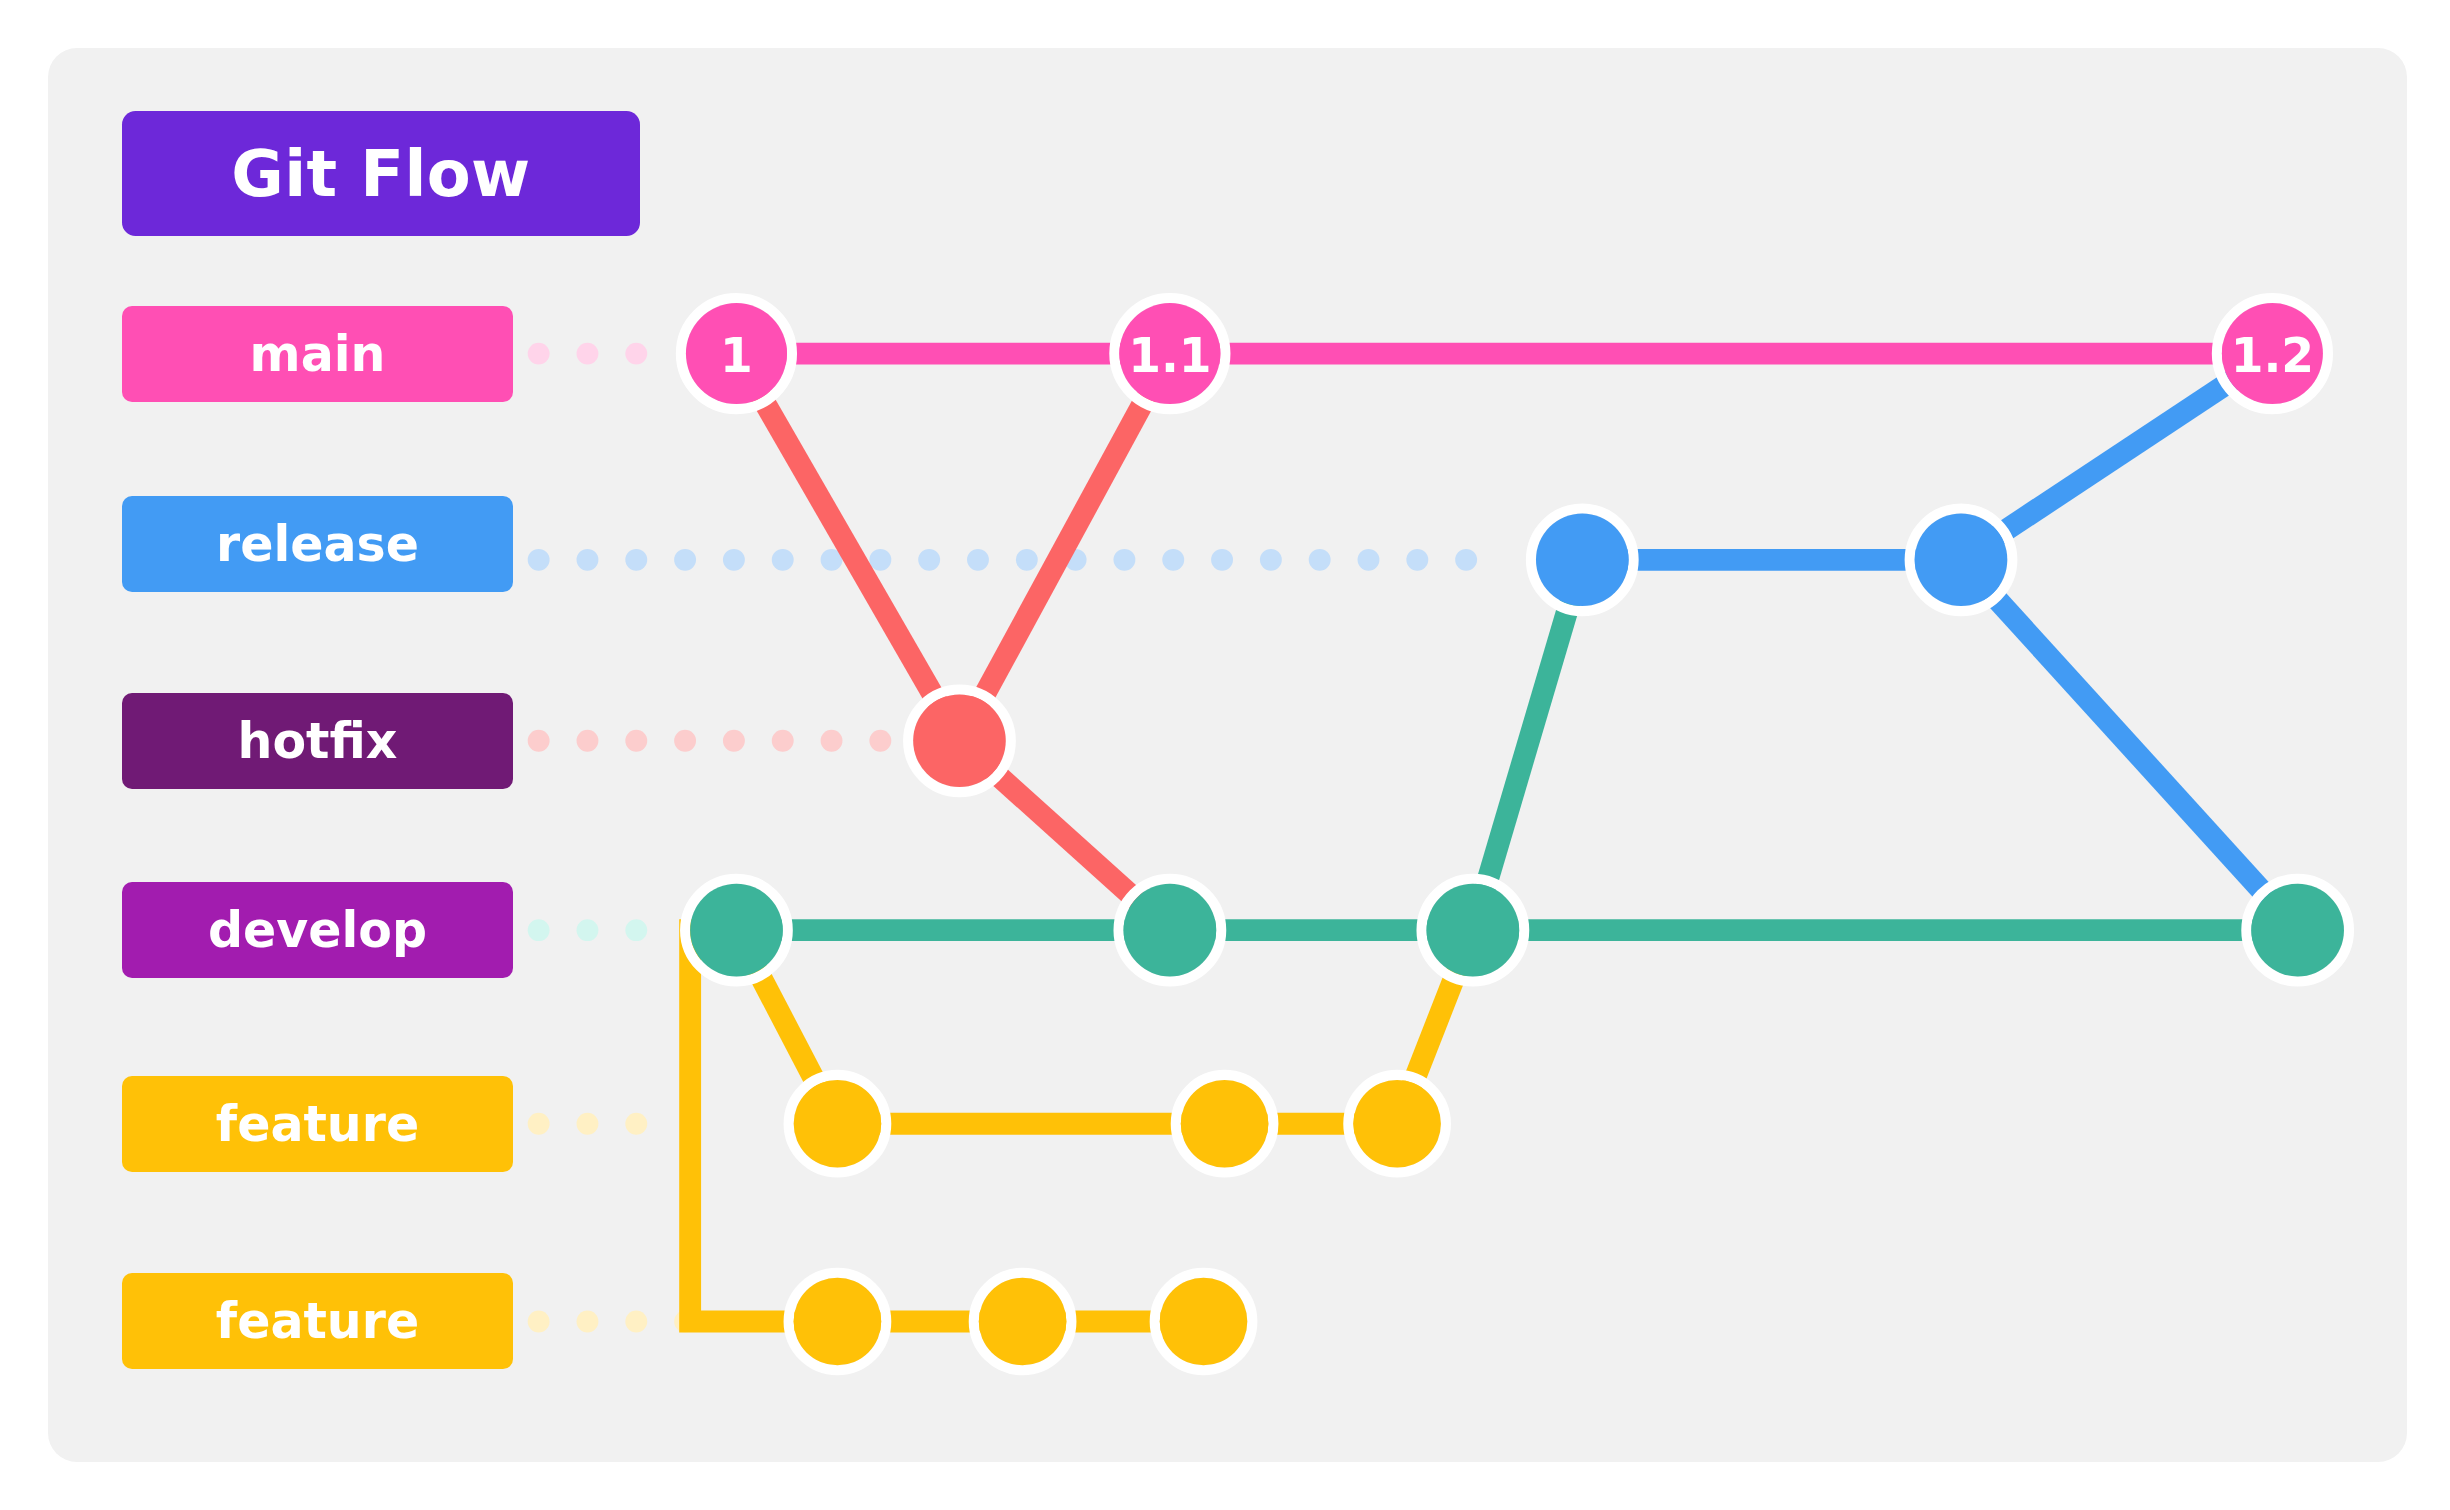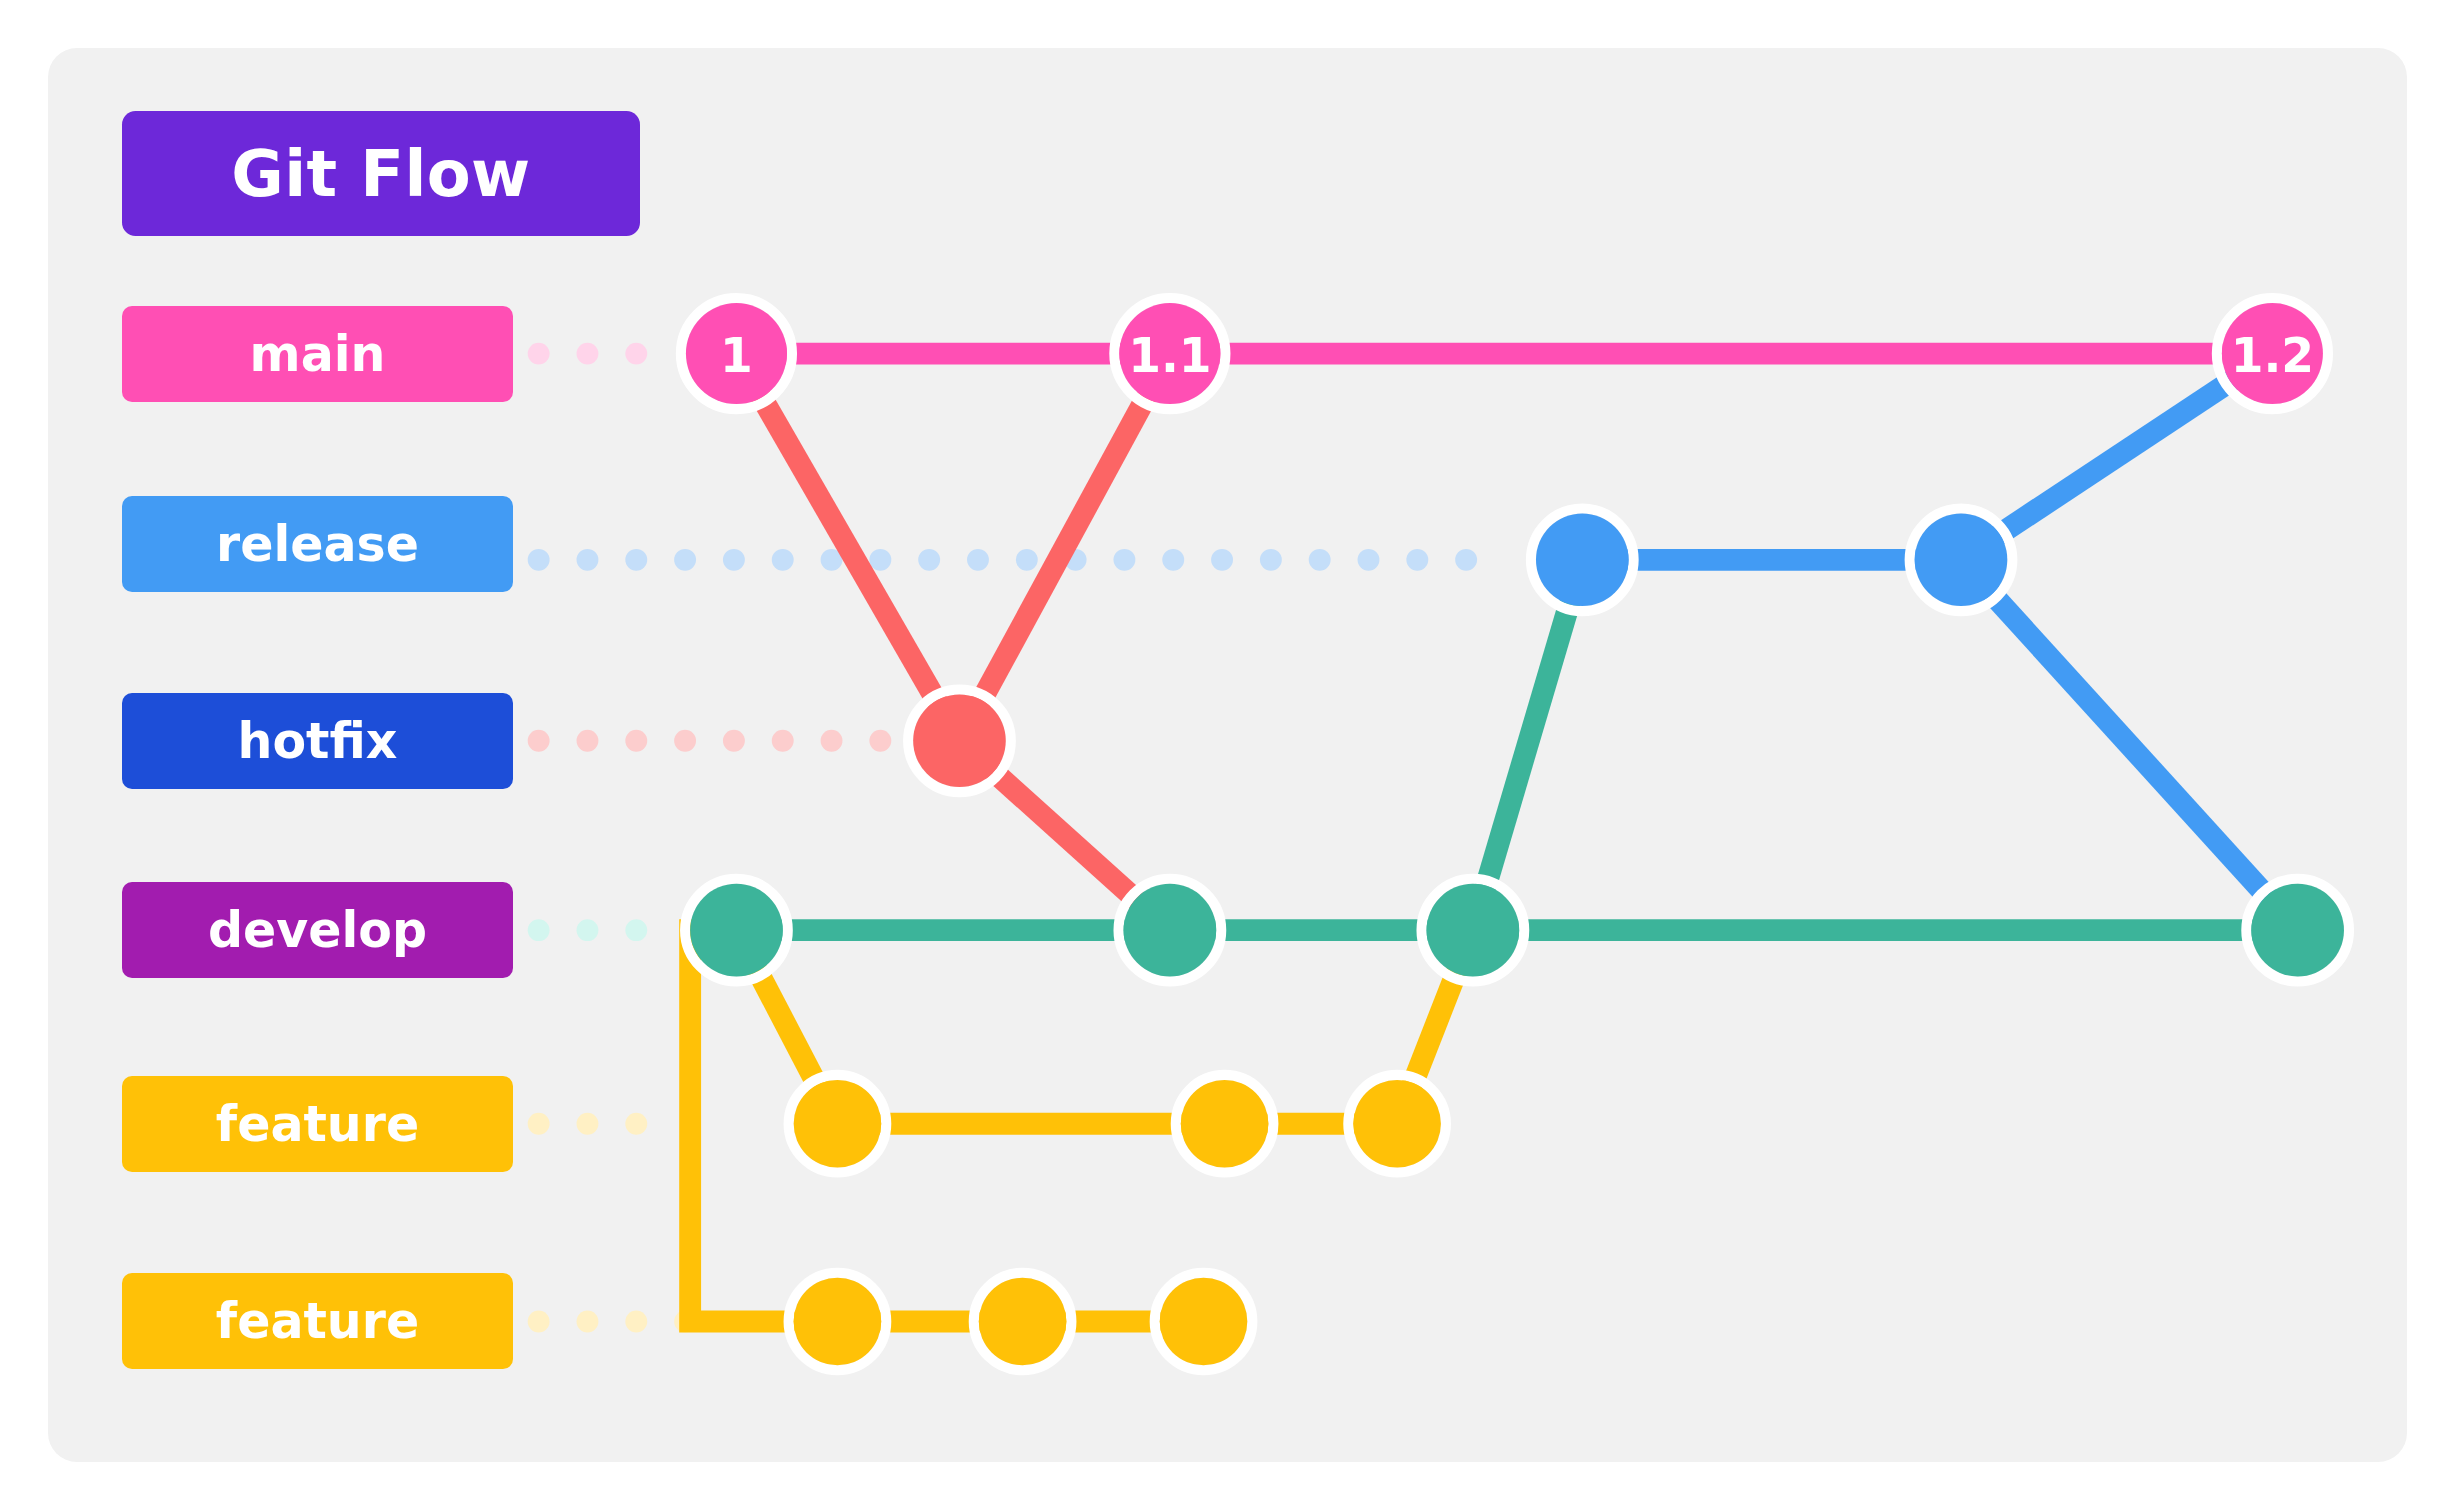--- a/index.html
+++ b/index.html
@@ -90,21 +90,21 @@
     <span class="title-text">Git Flow</span>
   </div>
 
   <div id="badge-layer">
       <div class="branch-badge" style="top: 306px; background: rgb(255, 79, 180);">
         <span class="badge-text">main</span>
       </div>
       <div class="branch-badge" style="top: 496px; background: rgb(66, 155, 244);">
         <span class="badge-text">release</span>
       </div>
-      <div class="branch-badge" style="top: 693px; background: #1d4ed8;">
+      <div class="branch-badge" style="top: 693px; background: #701a75;">
         <span class="badge-text">hotfix</span>
       </div>
       <div class="branch-badge" style="top: 882px; background: #a21caf;">
         <span class="badge-text">develop</span>
       </div>
       <div class="branch-badge" style="top: 1076px; background: rgb(255, 193, 7);">
         <span class="badge-text">feature</span>
       </div>
       <div class="branch-badge" style="top: 1273px; background: rgb(255, 193, 7);">
         <span class="badge-text">feature</span>

